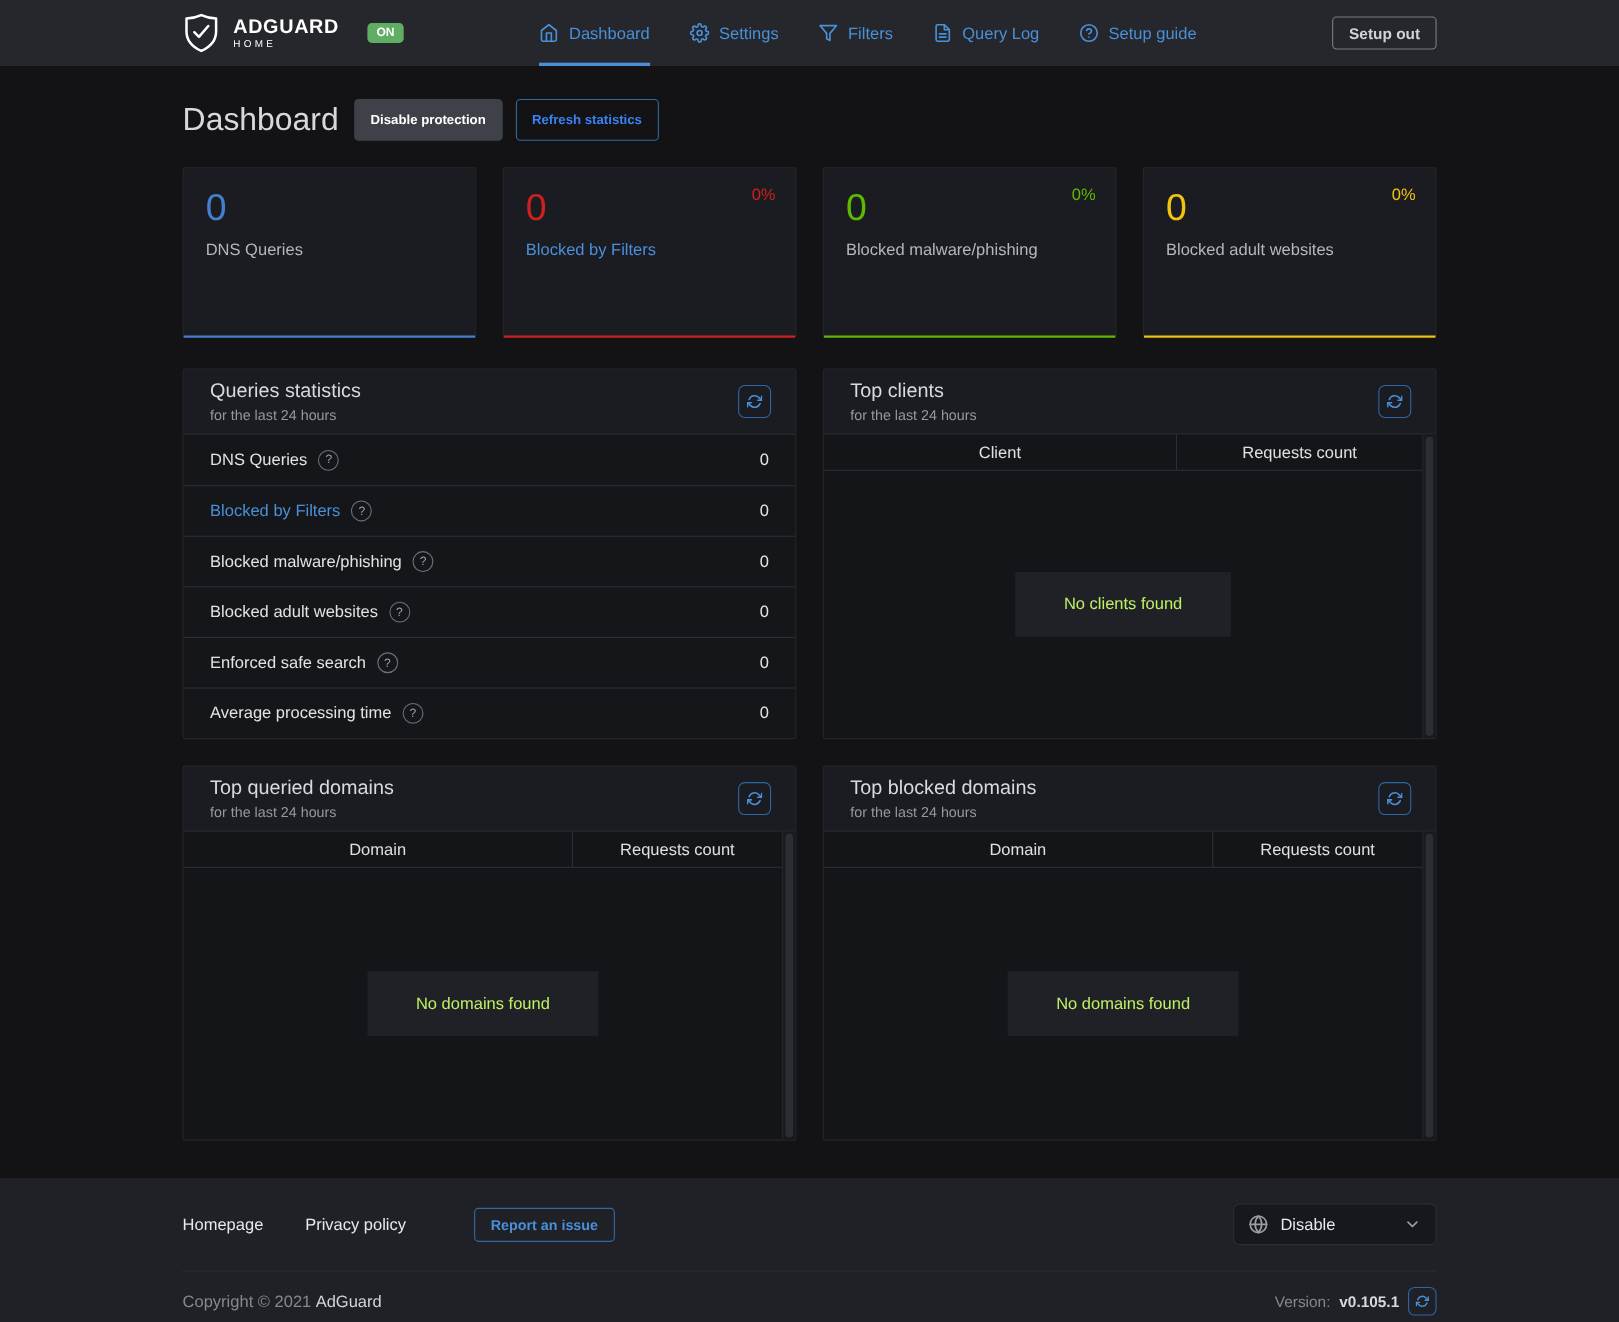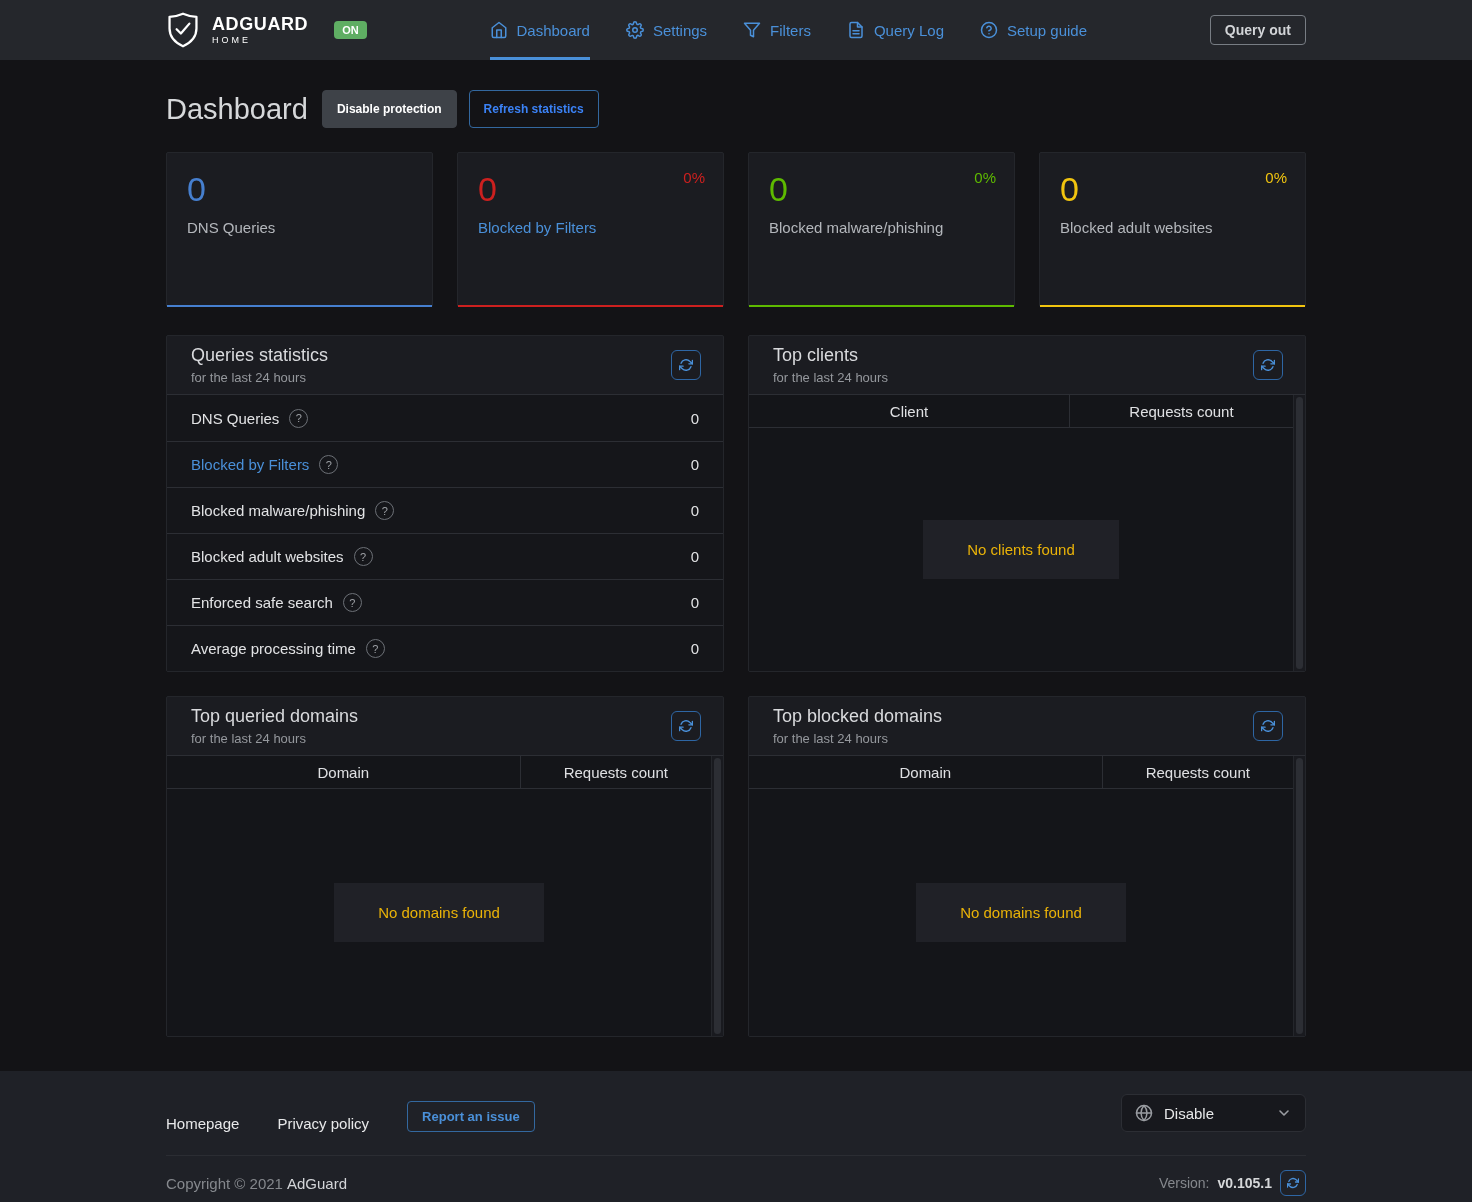--- a/index.html
+++ b/index.html
@@ -96,29 +96,29 @@
   
   .table { position:relative; background:#141519; border-top:1px solid #2c2e34; }
   .panel.clients .table { height:277px; }
   .panel.domains .table { height:281px; }
   .table-header { display:flex; height:33px; border-bottom:1px solid #2c2e34; margin-right:12px; }
   .th { display:flex; align-items:center; justify-content:center; font-size:15px; color:#dfe0e3; }
   .th:first-child { border-right:1px solid #2c2e34; }
   .clients .th:first-child { width:59%; } .clients .th:last-child { width:41%; }
   .domains .th:first-child { width:65%; } .domains .th:last-child { width:35%; }
   .table-body { height:calc(100% - 33px); margin-right:12px; display:flex; align-items:center; justify-content:center; }
-  .empty-box { background:#202127; color:#eab308; font-size:15px; padding:21px 44px; }
+  .empty-box { background:#202127; color:#bef264; font-size:15px; padding:21px 44px; }
   .vscroll { position:absolute; right:0; top:0; bottom:0; width:12px; background:#191a1f; border-left:1px solid #24262b; }
   .vscroll .thumb { position:absolute; left:2px; right:2px; top:2px; bottom:2px; background:#2c2e34; border-radius:5px; }
 
   
   footer { background:#1f2127; margin-top:34px; }
-  .footer-top { display:flex; align-items:flex-end; padding:23px 0; }
+  .footer-top { display:flex; align-items:center; padding:23px 0; }
   .footer-link { color:#e8e9ea; font-size:15px; font-weight:500; margin-right:38px; cursor:pointer; }
-  .report-btn { background:transparent; border:1px solid #33689f; border-radius:4px; color:#4a90d9; font-size:13px; font-weight:bold; padding:7px 14px; cursor:pointer; font-family:"Liberation Sans", sans-serif; }
+  .report-btn { background:transparent; border:1px solid #33689f; border-radius:4px; color:#4a90d9; font-size:13px; font-weight:bold; padding:7px 14px; cursor:pointer; font-family:"Liberation Sans", sans-serif;margin-left:24px; }
   .lang-select {
     margin-left:auto; width:185px; height:38px;
     background:#17181d; border:1px solid #2c2e34; border-radius:6px;
     display:flex; align-items:center; gap:11px; padding:0 13px;
     color:#e8e9ea; font-size:15px; cursor:pointer;
   }
   .lang-select svg { color:#9a9da2; flex:0 0 auto; }
   .lang-chevron { margin-left:auto; }
   .footer-bottom { border-top:1px solid #2b2d33; height:55px; display:flex; align-items:center; justify-content:space-between; }
   .copyright { font-size:15px; color:#85888d;text-align:center; }
@@ -178,21 +178,21 @@
       <div class="nav-item">
         <svg viewBox="0 0 24 24" fill="none" stroke="currentColor" stroke-width="2" stroke-linecap="round" stroke-linejoin="round">
             <circle cx="12" cy="12" r="10"></circle>
             <path d="M9.09 9a3 3 0 0 1 5.83 1c0 2-3 3-3 3"></path>
             <line x1="12" y1="17" x2="12.01" y2="17"></line>
           </svg>
         <span>Setup guide</span>
       </div>
     </nav>
 
-    <button class="signout-btn">Query out</button>
+    <button class="signout-btn">Setup out</button>
   </div>
 </header>
 
 <main>
   <div class="container">
 
     <div class="title-row">
       <h1>Dashboard</h1>
       <button class="btn btn-secondary">Disable protection</button>
       <button class="btn btn-outline-blue">Refresh statistics</button>

